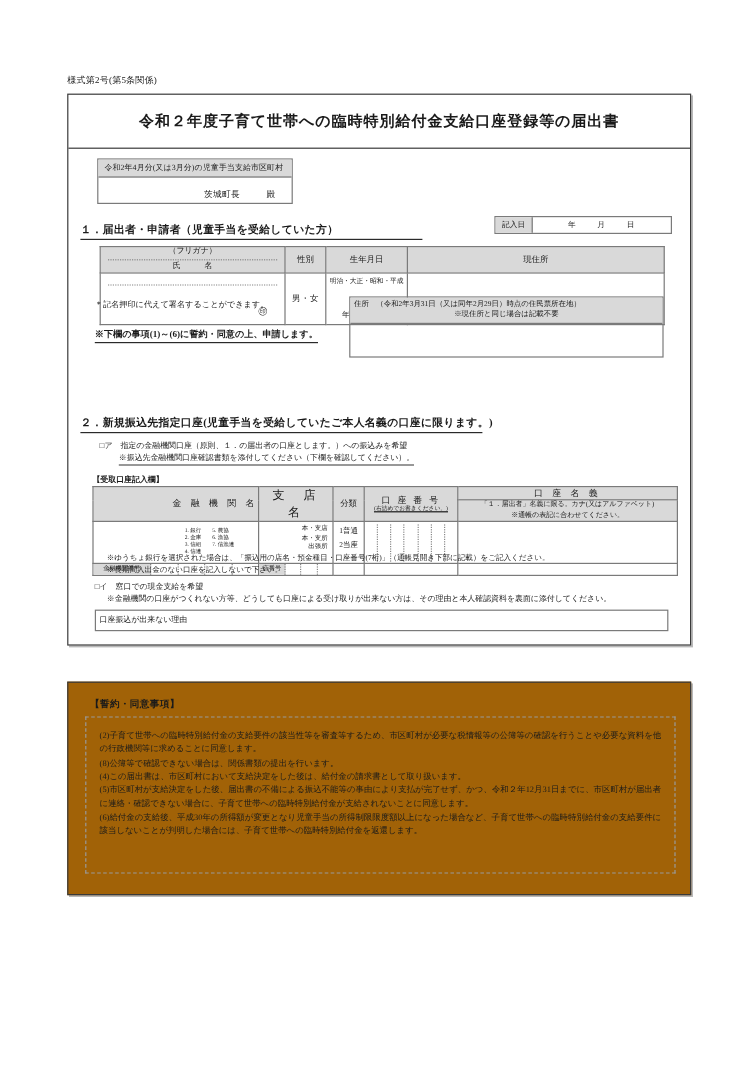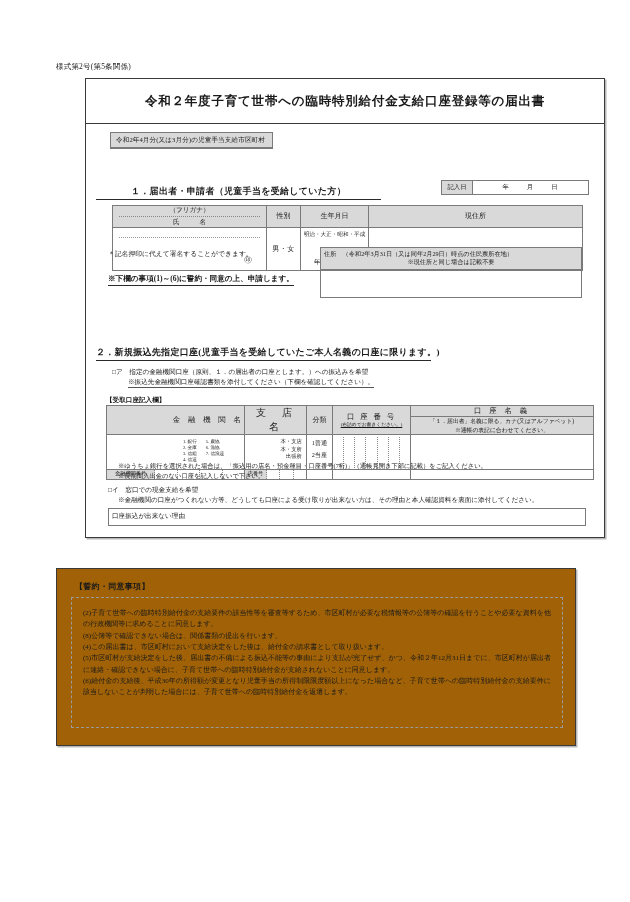--- a/index.html
+++ b/index.html
@@ -34,21 +34,20 @@
   .main-box {
     position: absolute;
     left: 56px;
     top: 78px;
     width: 520px;
     height: 460px;
     border: 1.6px solid #3a3a3a;
     box-sizing: border-box;
     background: #fff;
     box-shadow: 1.5px 1.5px 0 #b8b8b8;
-    margin-left: 29px;
   }
   .title-bar {
     height: 44px;
     border-bottom: 1.2px solid #3a3a3a;
     display: flex;
     align-items: center;
     justify-content: center;
   }
   .title-text {
     font-size: 12.5px;
@@ -97,21 +96,21 @@
   
   .sec-head {
     position: absolute;
     font-size: 9px;
     font-weight: bold;
     border-bottom: 1.1px solid #2a2a2a;
     padding-bottom: 1px;
     white-space: nowrap;
     letter-spacing: 0.3px;
   }
-  .sec1-head { left: 10px; top: 61px; width: 285px; text-align: center; }
+  .sec1-head { left: 10px; top: 61px; width: 285px; }
   .sec2-head { left: 10px; top: 222px; width: 335px; }
   
   .kinyubi {
     position: absolute;
     left: 355px;
     top: 56px;
     width: 148px;
     height: 15px;
     border: 0.9px solid #7a7a7a;
     box-sizing: border-box;
@@ -409,20 +408,24 @@
   <div class="main-box">
 
     <div class="title-bar">
       <div class="title-text">令和２年度子育て世帯への臨時特別給付金支給口座登録等の届出書</div>
     </div>
 
     <div class="inner">
 
       <div class="muni">
         <div class="muni-top">令和2年4月分(又は3月分)の児童手当支給市区町村</div>
+        <div class="muni-bot">
+          <span class="muni-name">茨城町長</span>
+          <span class="muni-dono">殿</span>
+        </div>
       </div>
 
       <div class="sec-head sec1-head">１．届出者・申請者（児童手当を受給していた方）</div>
 
       <div class="kinyubi">
         <div class="kinyubi-lbl">記入日</div>
         <div class="kinyubi-val">
           <span>年</span>
           <span>月</span>
           <span>日</span>

